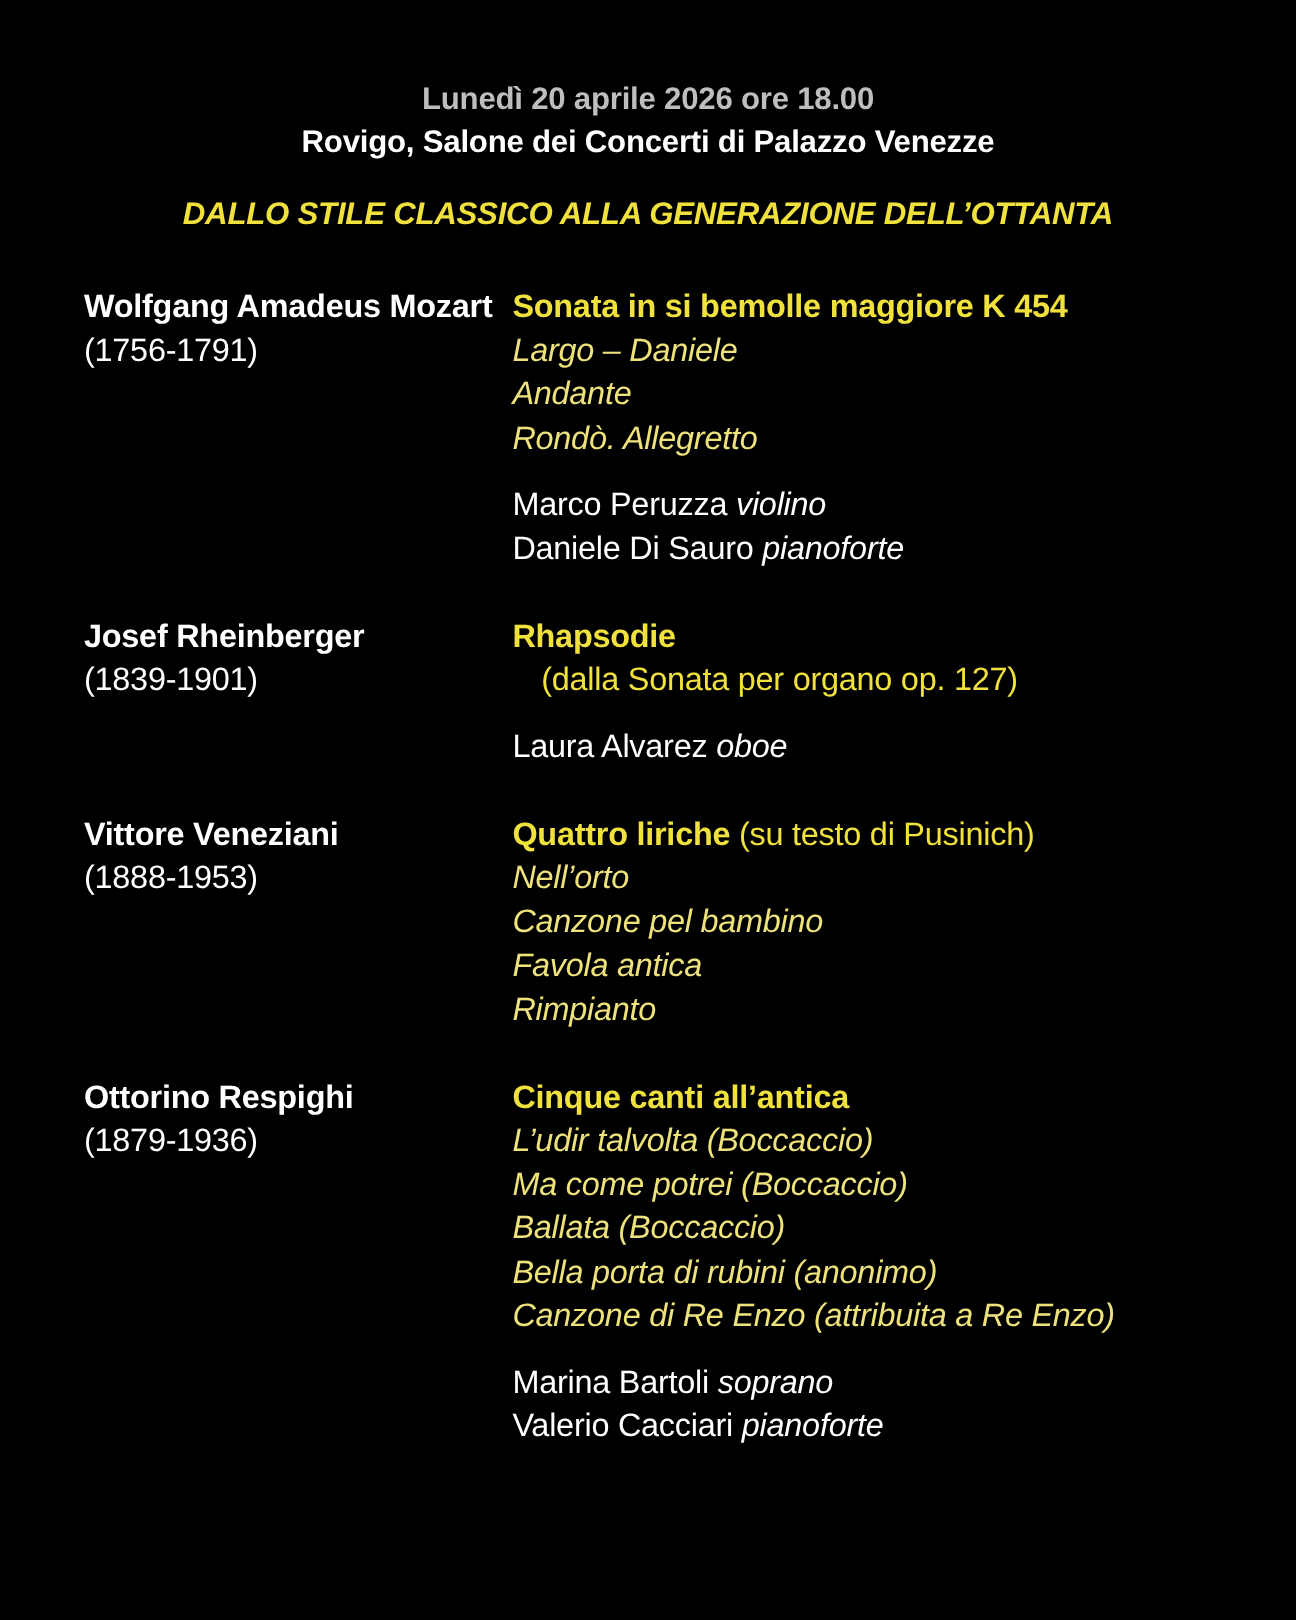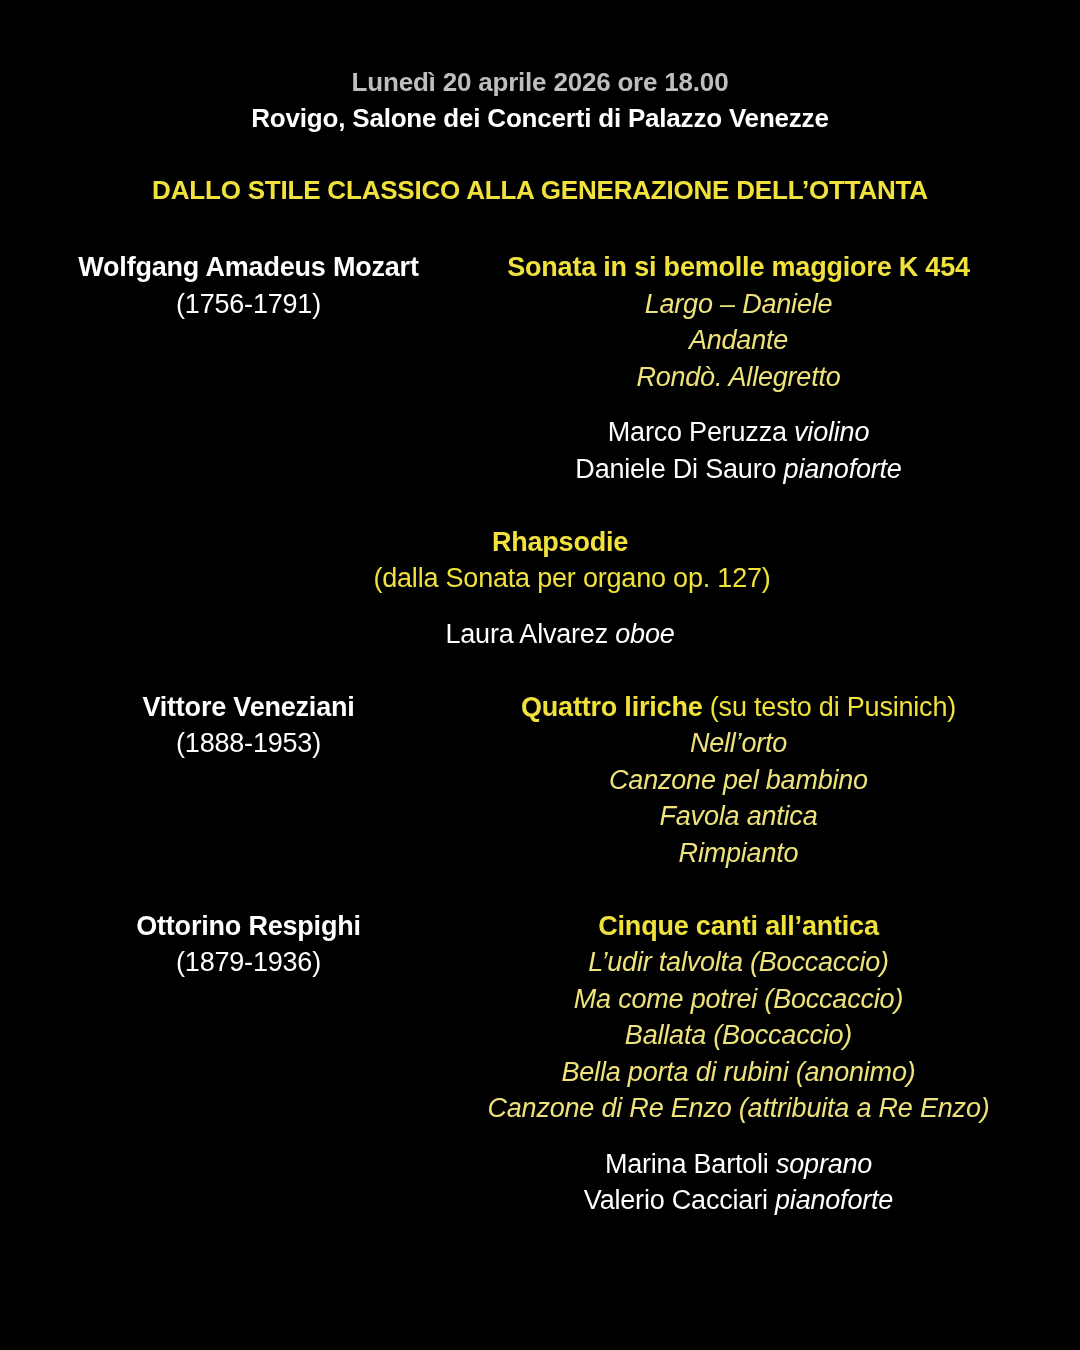--- a/index.html
+++ b/index.html
@@ -34,34 +34,34 @@
     color: var(--text-white, #FFFFFF);
     font-weight: bold;
     font-size: 26px;
     line-height: 36px;
   }
   .header .program-title {
     color: var(--yellow-bright, #F0E13C);
     font-weight: bold;
     font-size: 26px;
     line-height: 36px;
-    margin-top: 36px;
+    margin-top: 24px;
+    font-style: italic;
   }
   
   .program {
     margin-top: 41px;
     padding-left: 70px;
     padding-right: 30px;
     font-size: 27px;
     line-height: 36.5px;
   }
   .entry {
     display: flex;
     margin-bottom: 36.5px;
-    text-align: center;
   }
   .entry .left {
     flex: 0 0 357px;
     width: 357px;
   }
   .composer {
     color: var(--text-white, #FFFFFF);
     font-weight: bold;
   }
   .dates {
@@ -120,20 +120,24 @@
         <div class="movement">Andante</div>
         <div class="movement">Rondò. Allegretto</div>
         <div class="performers">
           <div class="performer"><span>Marco Peruzza</span> <span class="instrument">violino</span></div>
           <div class="performer"><span>Daniele Di Sauro</span> <span class="instrument">pianoforte</span></div>
         </div>
       </div>
     </div>
 
     <div class="entry">
+      <div class="left">
+        <div class="composer">Josef Rheinberger</div>
+        <div class="dates">(1839-1901)</div>
+      </div>
       <div class="right">
         <div class="piece-title">Rhapsodie</div>
         <div class="piece-subtitle">(dalla Sonata per organo op. 127)</div>
         <div class="performers">
           <div class="performer"><span>Laura Alvarez</span> <span class="instrument">oboe</span></div>
         </div>
       </div>
     </div>
 
     <div class="entry">

